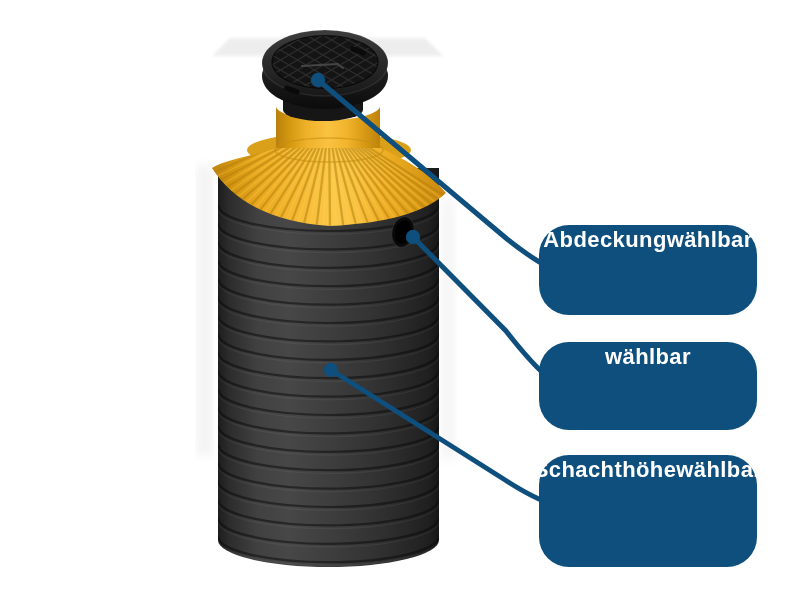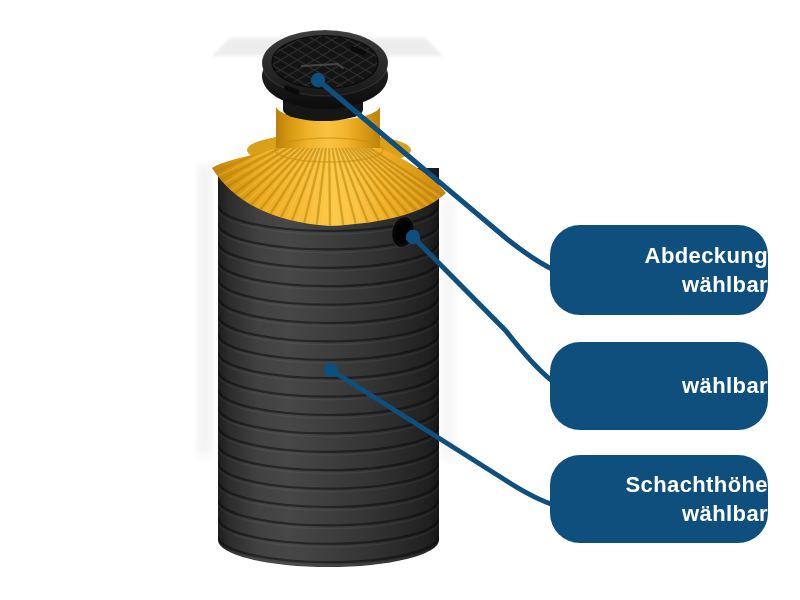--- a/index.html
+++ b/index.html
@@ -1,25 +1,25 @@
 <!DOCTYPE html>
 <html><head>
 <meta charset="utf-8">
 <style>
   html,body{margin:0;padding:0;background:#fff;}
   #canvas{position:relative;width:800px;height:600px;background:#fff;overflow:hidden;
           font-family:"Liberation Sans",sans-serif;}
   #scene{position:absolute;left:0;top:0;}
-  .callout{position:absolute;left:550px;width:218px;background:#0e4f7e;border-radius:30px;
-           display:flex;flex-direction:column;align-items:flex-end;justify-content:center;
+  .callout{position:absolute;left:539px;width:218px;background:#0e4f7e;border-radius:30px;
+           display:flex;flex-direction:row;align-items:flex-start;justify-content:center;
            color:#ffffff;font-weight:bold;font-size:22px;line-height:1.32;letter-spacing:.4px;
            text-align:center;}
   #callout-1{top:225px;height:90px;}
   #callout-2{top:342px;height:88px;}
-  #callout-3{top:455px;height:88px;}
+  #callout-3{top:455px;height:112px;}
   .callout span{display:block;}
 </style>
 </head>
 <body>
 
 <div id="canvas">
 
   <svg id="scene" width="800" height="600" viewBox="0 0 800 600">
     <defs>
       <linearGradient id="bodyGrad" x1="0" y1="0" x2="1" y2="0">

